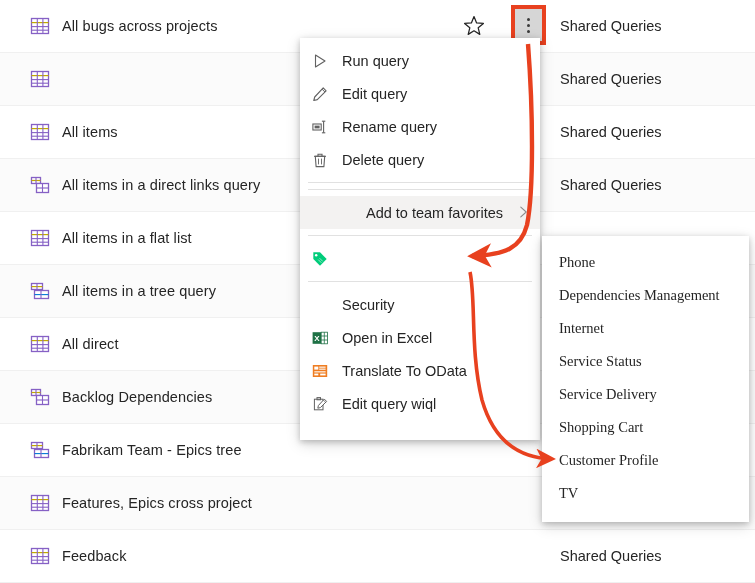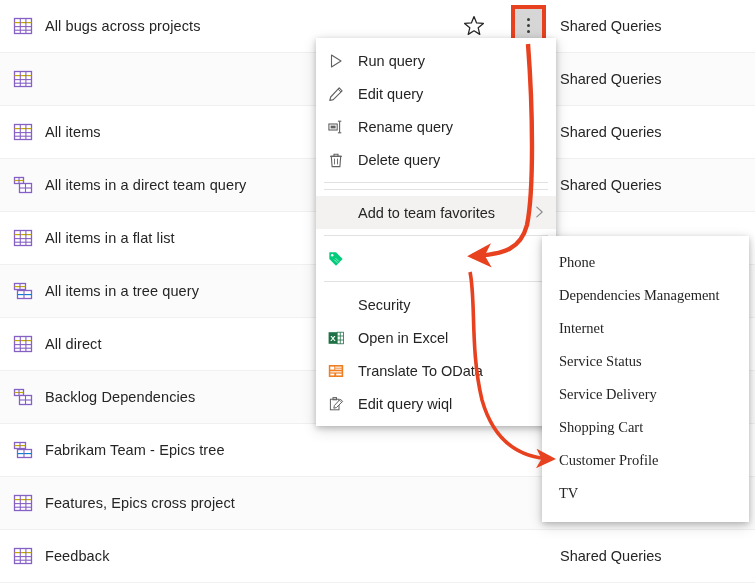--- a/index.html
+++ b/index.html
@@ -25,20 +25,21 @@
     height: 583px;
   }
   .q-row {
     position: relative;
     height: 53px;
     display: flex;
     align-items: center;
     border-bottom: 1px solid #f0f0f0;
     background: #ffffff;
     box-sizing: border-box;
+    padding-left: 17px;
   }
   .q-row.alt { background: #fbfbfb; }
   .q-icon {
     width: 20px; height: 20px;
     margin-left: 13px;
     margin-right: 12px;
     flex: 0 0 auto;
     display: block;
   }
   .q-name {
@@ -80,26 +81,26 @@
     position: absolute;
     left: 560px;
     font-size: 14.5px;
     color: #252525;
     white-space: nowrap;
   }
 
   
   #context-menu {
     position: absolute;
-    left: 316px;
+    left: 300px;
     top: 38px;
     width: 240px;
     background: #ffffff;
     box-shadow: 0 1.6px 6px rgba(0,0,0,.22), 0 4px 14px rgba(0,0,0,.14);
-    padding: 6px 0 6px 0;
+    padding: 6px 0 20px 0;
     box-sizing: border-box;
     z-index: 20;
   }
   .m-item {
     height: 33px;
     display: flex;
     align-items: center;
     padding: 0 8px 0 0;
     font-size: 14.5px;
     color: #252525;
@@ -107,21 +108,21 @@
     box-sizing: border-box;
   }
   .m-item .m-ico {
     width: 16px; height: 16px;
     margin-left: 12px;
     margin-right: 14px;
     flex: 0 0 auto;
     display: block;
   }
   .m-item .m-label { white-space: nowrap; }
-  .m-item.highlighted { background: #f3f2f1; }
+  .m-item.highlighted { background: #f3f2f1; gap: 24px; }
   .m-sep {
     height: 1px;
     background: #e1e1e1;
     margin: 6px 8px 6px 8px;
   }
   .m-chevron {
     position: absolute;
     right: 10px;
     top: 9px;
     width: 14px; height: 14px;
@@ -216,21 +217,21 @@
     </div>
     <div class="q-row alt">
       <svg viewBox="0 0 20 20" class="q-icon">
         <rect x="1.5" y="2.5" width="9" height="6" fill="#fff" stroke="#8661c5" stroke-width="1.3"></rect>
         <line x1="1.5" y1="5.5" x2="10.5" y2="5.5" stroke="#c2a900" stroke-width="1.2"></line>
         <line x1="6" y1="2.5" x2="6" y2="8.5" stroke="#8661c5" stroke-width="1.1"></line>
         <rect x="6.5" y="8.5" width="12" height="9" fill="#fff" stroke="#8661c5" stroke-width="1.3"></rect>
         <line x1="6.5" y1="13" x2="18.5" y2="13" stroke="#8661c5" stroke-width="1.1"></line>
         <line x1="12.5" y1="8.5" x2="12.5" y2="17.5" stroke="#8661c5" stroke-width="1.1"></line>
       </svg>
-      <span class="q-name">All items in a direct team query</span>
+      <span class="q-name">All items in a direct links query</span>
       <span class="q-folder">Shared Queries</span>
     </div>
     <div class="q-row">
       <svg viewBox="0 0 20 20" class="q-icon">
         <rect x="1.5" y="2.5" width="17" height="15" fill="#fff" stroke="#8661c5" stroke-width="1.3"></rect>
         <line x1="1.5" y1="6.6" x2="18.5" y2="6.6" stroke="#c2a900" stroke-width="1.2"></line>
         <line x1="1.5" y1="10.6" x2="18.5" y2="10.6" stroke="#8661c5" stroke-width="1.1"></line>
         <line x1="1.5" y1="14.2" x2="18.5" y2="14.2" stroke="#8661c5" stroke-width="1.1"></line>
         <line x1="7.3" y1="2.5" x2="7.3" y2="17.5" stroke="#8661c5" stroke-width="1.1"></line>
         <line x1="12.9" y1="2.5" x2="12.9" y2="17.5" stroke="#8661c5" stroke-width="1.1"></line>

